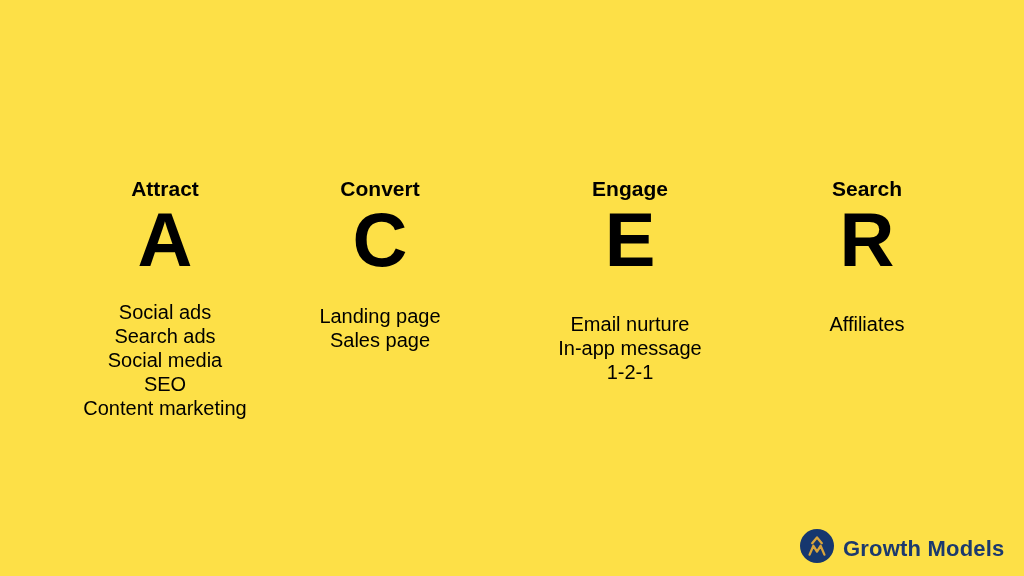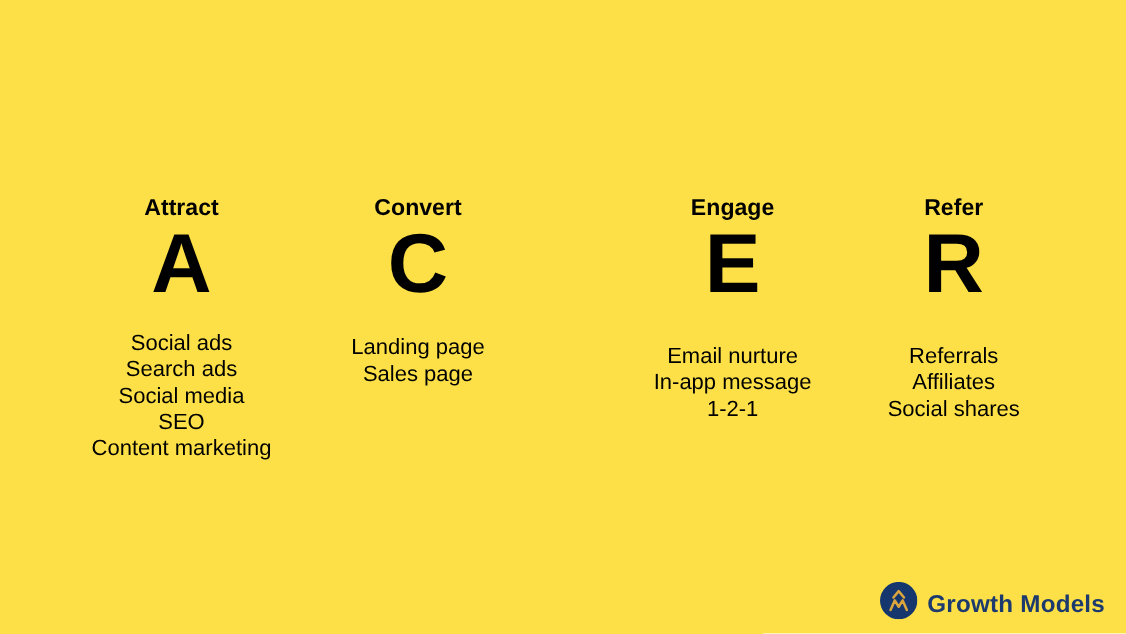--- a/index.html
+++ b/index.html
@@ -16,21 +16,21 @@
 
   
   .column {
     position: absolute;
     top: 177px;
     width: 260px;
     text-align: center;
   }
   .col-0 { left: 35px; }
   .col-1 { left: 250px; }
-  .col-2 { left: 536px; }
+  .col-2 { left: 500px; }
   .col-3 { left: 737px; }
 
   .stage-title {
     margin: 0;
     font-size: 21px;
     font-weight: bold;
     line-height: 23px;
     color: #000000;
   }
 
@@ -105,26 +105,24 @@
     <h2 class="stage-title">Engage</h2>
     <div class="stage-letter">E</div>
     <ul class="tactics">
       <li>Email nurture</li>
       <li>In-app message</li>
       <li>1-2-1</li>
     </ul>
   </section>
 
   <section class="column col-3">
-    <h2 class="stage-title">Refer</h2>
+    <h2 class="stage-title">Search</h2>
     <div class="stage-letter">R</div>
     <ul class="tactics">
-      <li>Referrals</li>
       <li>Affiliates</li>
-      <li>Social shares</li>
     </ul>
   </section>
 
   <footer class="logo">
     <span class="logo-mark">
       <svg viewBox="0 0 34 34" width="34" height="34" aria-hidden="true">
         <circle cx="17" cy="17" r="17" fill="#16376E"></circle>
         <polyline points="12.2,14.2 17,8.4 21.8,14.2" fill="none" stroke-width="2.3" stroke-linecap="round" stroke-linejoin="round" stroke="#D9A53C"></polyline>
         <polyline points="9.6,25.6 13.4,16.8 17,22.6 20.6,16.8 24.4,25.6" fill="none" stroke-width="2.3" stroke-linecap="round" stroke-linejoin="round" stroke="#D9A53C"></polyline>
       </svg>

